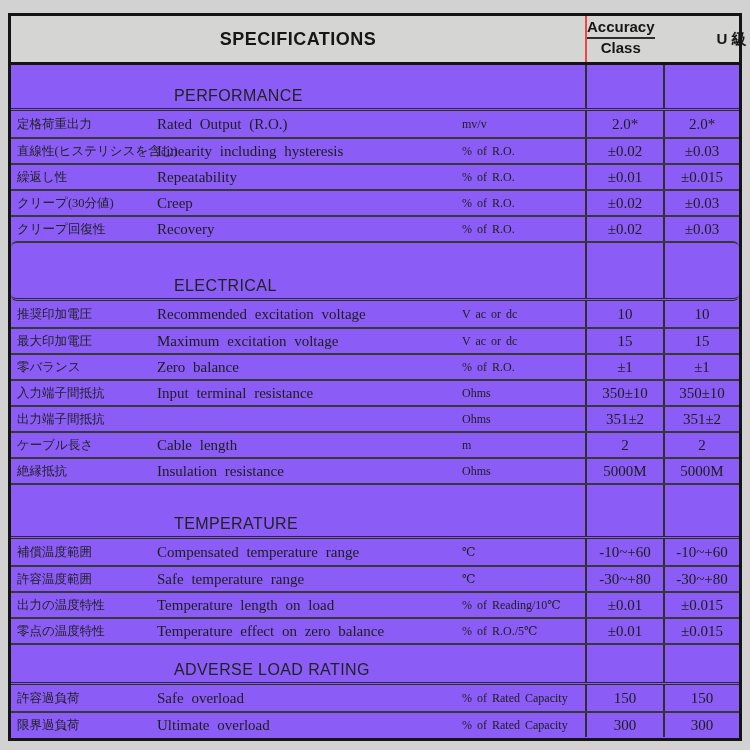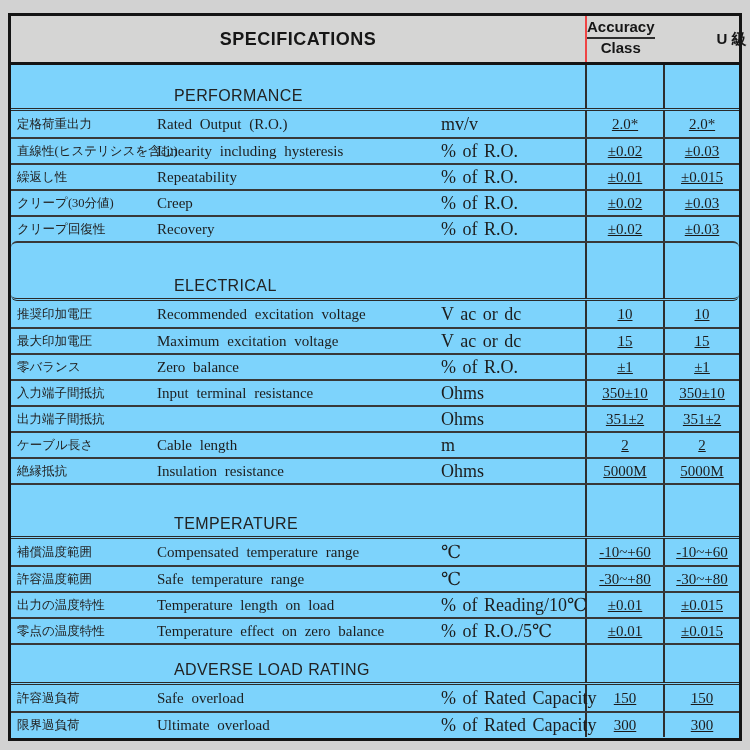--- a/index.html
+++ b/index.html
@@ -11,21 +11,21 @@
     position:relative;
     overflow:hidden;
   }
   *{box-sizing:border-box;}
 
   .spec-table{
     position:absolute;
     left:8px;top:13px;
     width:734px;height:728px;
     border:3px solid #141414;
-    background:#7dd3fc;
+    background:#8b5cf6;
     display:flex;
     flex-direction:column;
   }
 
   
   .header-row{
     display:flex;
     height:49px;
     flex:0 0 49px;
     background:#d5d5d4;
@@ -56,21 +56,21 @@
   .h-v{flex:1;display:flex;align-items:center;justify-content:center;font-size:15px;}
 
   
   #table-body{flex:1;display:flex;flex-direction:column;}
   .section-row,.data-row{display:flex;width:100%;text-align:right;}
 
   .cell-left{flex:1;position:relative;}
   .cell-u{width:78px;flex:0 0 78px;border-left:2px solid #2e2e2e;}
   .cell-v{width:76px;flex:0 0 76px;border-left:2px solid #2e2e2e;}
 
-  .data-row{height:26px;flex:0 0 26px;text-decoration:underline;}
+  .data-row{height:26px;flex:0 0 26px;}
   .data-row + .data-row{border-top:2px solid #383838;}
 
   .section-row{border-bottom:3px double #2a2a2a;border-top:2px solid #383838;}
   .section-row:first-child{border-top:none;}
   .sec-0{height:46px;flex:0 0 46px;}
   .sec-1{height:60px;flex:0 0 60px;border-radius:6px;}
   .sec-2{height:56px;flex:0 0 56px;}
   .sec-3{height:42px;flex:0 0 42px;}
 
   .section-row .cell-left{
@@ -81,21 +81,21 @@
     font-family:"Liberation Sans", sans-serif;
     font-size:16px;letter-spacing:.4px;color:#222;
   }
 
   .jp,.en,.unit{
     position:absolute;top:50%;transform:translateY(-50%);
     white-space:nowrap;
   }
   .jp{left:6px;font-size:12.5px;color:#222;}
   .en{left:146px;font-size:15px;word-spacing:4px;color:#1d1d1d;}
-  .unit{left:430px;font-size:18px;word-spacing:2px;color:#1d1d1d;}
+  .unit{left:451px;font-size:12px;word-spacing:2px;color:#1d1d1d;}
 
   .val{
     display:flex;align-items:center;justify-content:center;
     font-size:15px;color:#1d1d1d;
   }
 </style>
 </head>
 <body>
 
 <div class="spec-table">

